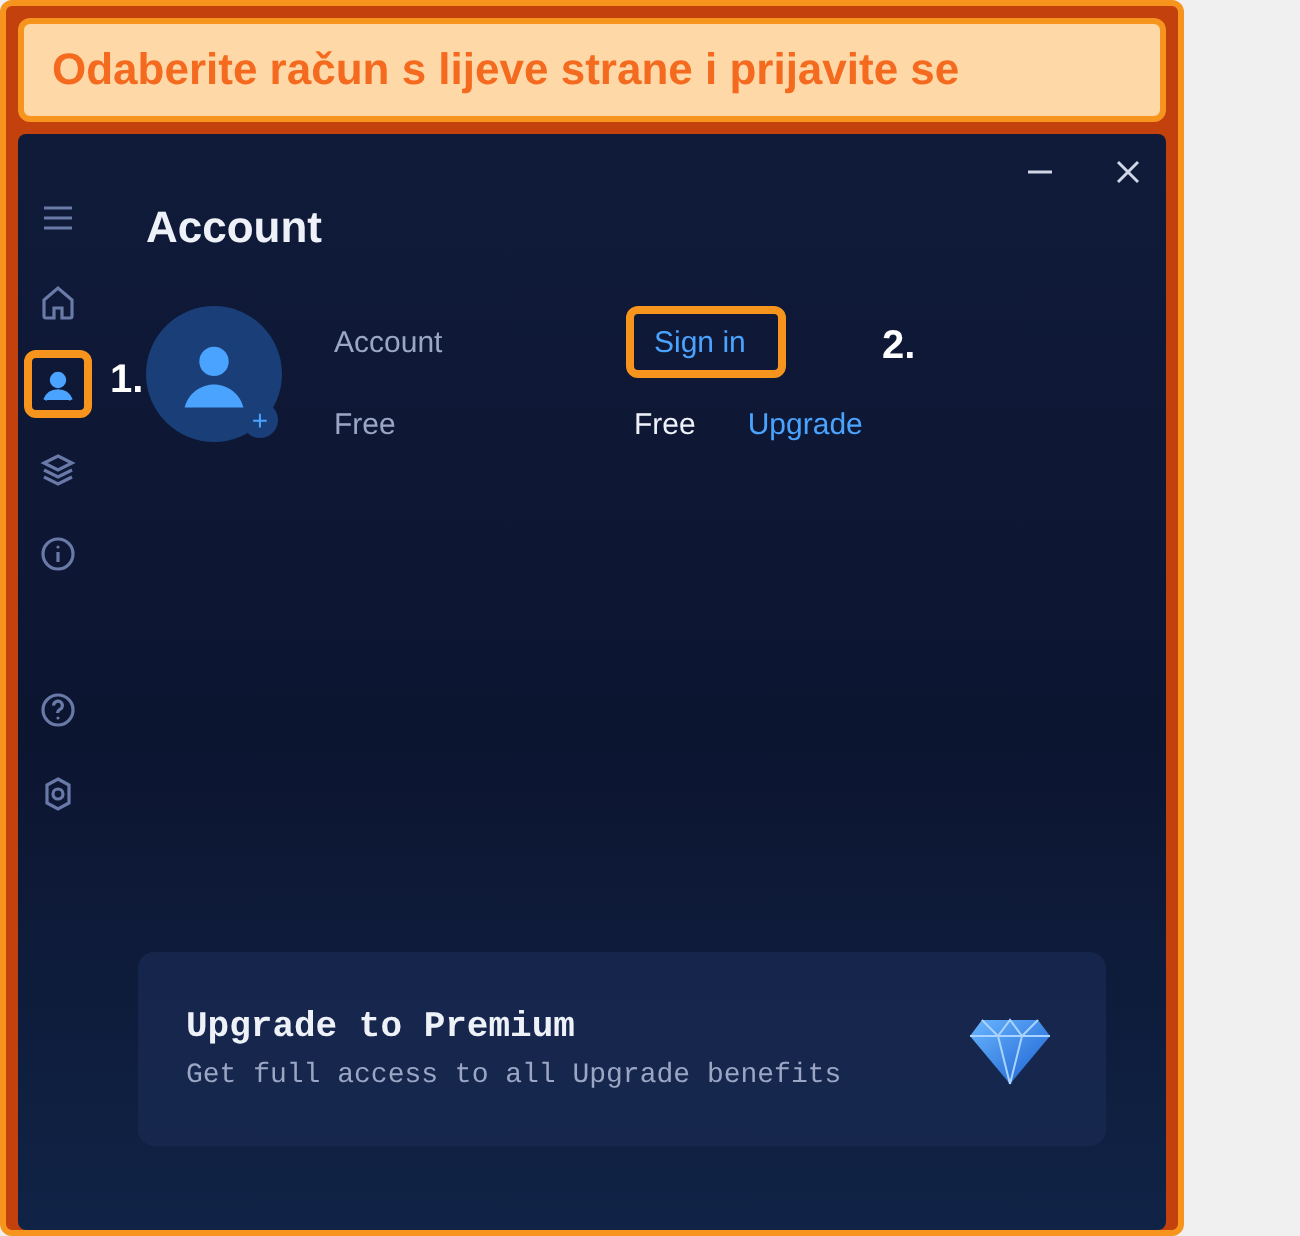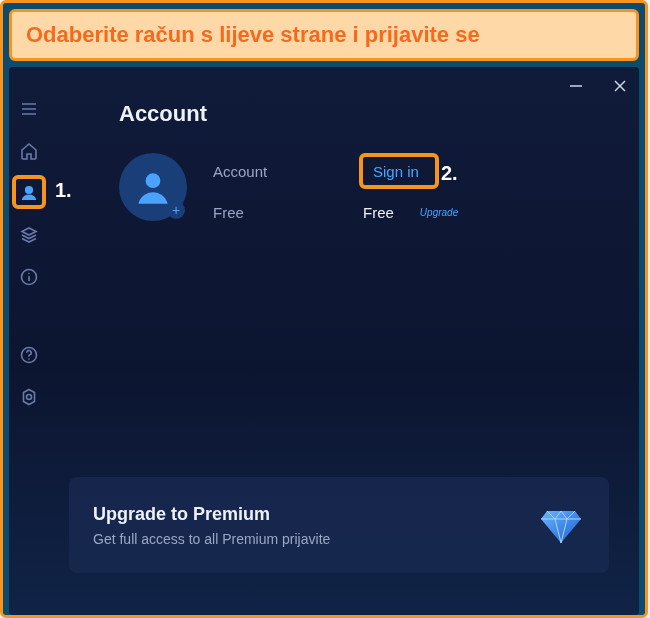--- a/index.html
+++ b/index.html
@@ -4,25 +4,25 @@
 <style>
   * { box-sizing: border-box; margin: 0; padding: 0; }
   body {
     font-family: -apple-system, BlinkMacSystemFont, "Segoe UI", Arial, sans-serif;
     background: #f0f0f0;
     width: 650px;
     height: 618px;
     overflow: hidden;
   }
   .outer {
-    width: 648px;
+    width: 592px;
     height: 618px;
     border: 3px solid #f7941e;
     border-radius: 6px;
-    background: #0c4a6e;
+    background: #c2410c;
     padding: 4px;
     position: relative;
   }
   .banner {
     background: #ffd8a8;
     border: 3px solid #f7941e;
     border-radius: 6px;
     margin: 2px 2px 6px 2px;
     padding: 10px 14px;
     font-size: 22px;
@@ -84,21 +84,21 @@
     position: absolute;
     color: #ffffff;
     font-weight: 700;
     font-size: 20px;
   }
   .an1 { top: 112px; left: 46px; }
   .an2 { top: 95px; left: 432px; }
   
   .content {
     position: absolute;
-    left: 64px; right: 4px; top: 34px; margin-left: 46px;
+    left: 64px; right: 4px; top: 34px;
   }
   .page-title {
     color: #eef1f8;
     font-size: 22px;
     font-weight: 600;
     margin-bottom: 26px;
   }
   .acct-row {
     display: flex;
     align-items: flex-start;
@@ -126,33 +126,34 @@
   .fields { display: grid; grid-template-columns: 110px auto; row-gap: 18px; column-gap: 40px; align-items: center; padding-top:4px;}
   .label { color: #9aa6c4; font-size: 15px; }
   .signin-wrap { position: relative; display:inline-block; }
   .signin-link { color: #4aa3ff; font-size: 15px; cursor:pointer; padding: 6px 10px; display:inline-block;text-align:right;}
   .hl2 {
     top: -4px; left: -4px;
     width: 80px; height: 36px;
   }
   .type-val { display:flex; gap: 26px; align-items:center;}
   .type-free { color: #eef1f8; font-size: 15px; }
-  .type-up { color: #4aa3ff; font-size: 10px; cursor:pointer;font-style:italic;}
+  .type-up { color: #4aa3ff; font-size: 15px; cursor:pointer;}
 
   
   .promo {
     position: absolute;
     left: 60px; right: 30px; bottom: 42px;
     background: rgba(30,46,90,0.55);
     border-radius: 8px;
     padding: 22px 24px;
     display: flex;
     align-items: center;
     justify-content: space-between;
     cursor: pointer;
+    font-family: Liberation Mono, monospace;
   }
   .promo-text h3 { color: #eef1f8; font-size: 18px; font-weight: 600; margin-bottom: 6px;}
   .promo-text p { color: #9aa6c4; font-size: 14px; }
   .diamond svg { width: 48px; height: 48px; }
 </style>
 </head>
 <body>
 
 <div class="outer">
 
@@ -253,21 +254,21 @@
             <span class="type-free">Free</span>
             <span class="type-up">Upgrade</span>
           </div>
         </div>
       </div>
     </div>
 
     <div class="promo">
       <div class="promo-text">
         <h3>Upgrade to Premium</h3>
-        <p>Get full access to all Premium prijavite</p>
+        <p>Get full access to all Upgrade benefits</p>
       </div>
       <div class="diamond">
         <svg viewBox="0 0 48 48">
           <defs>
             <linearGradient id="g1" x1="0" y1="0" x2="1" y2="1">
               <stop offset="0%" stop-color="#6ab6ff"></stop>
               <stop offset="100%" stop-color="#1a5fd0"></stop>
             </linearGradient>
           </defs>
           <polygon points="10,12 38,12 44,20 24,44 4,20" fill="url(#g1)"></polygon>

